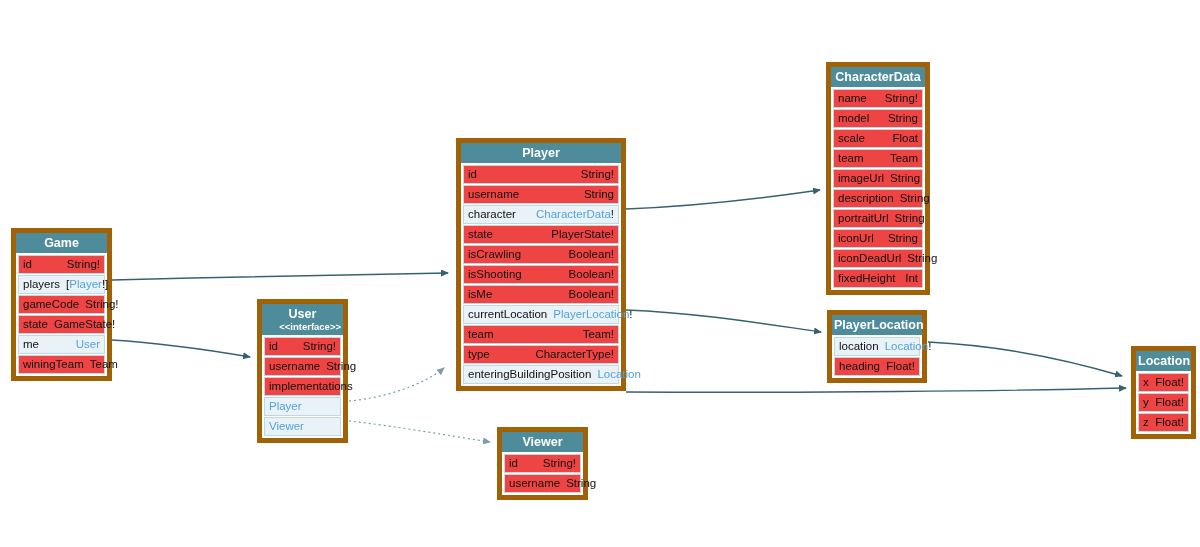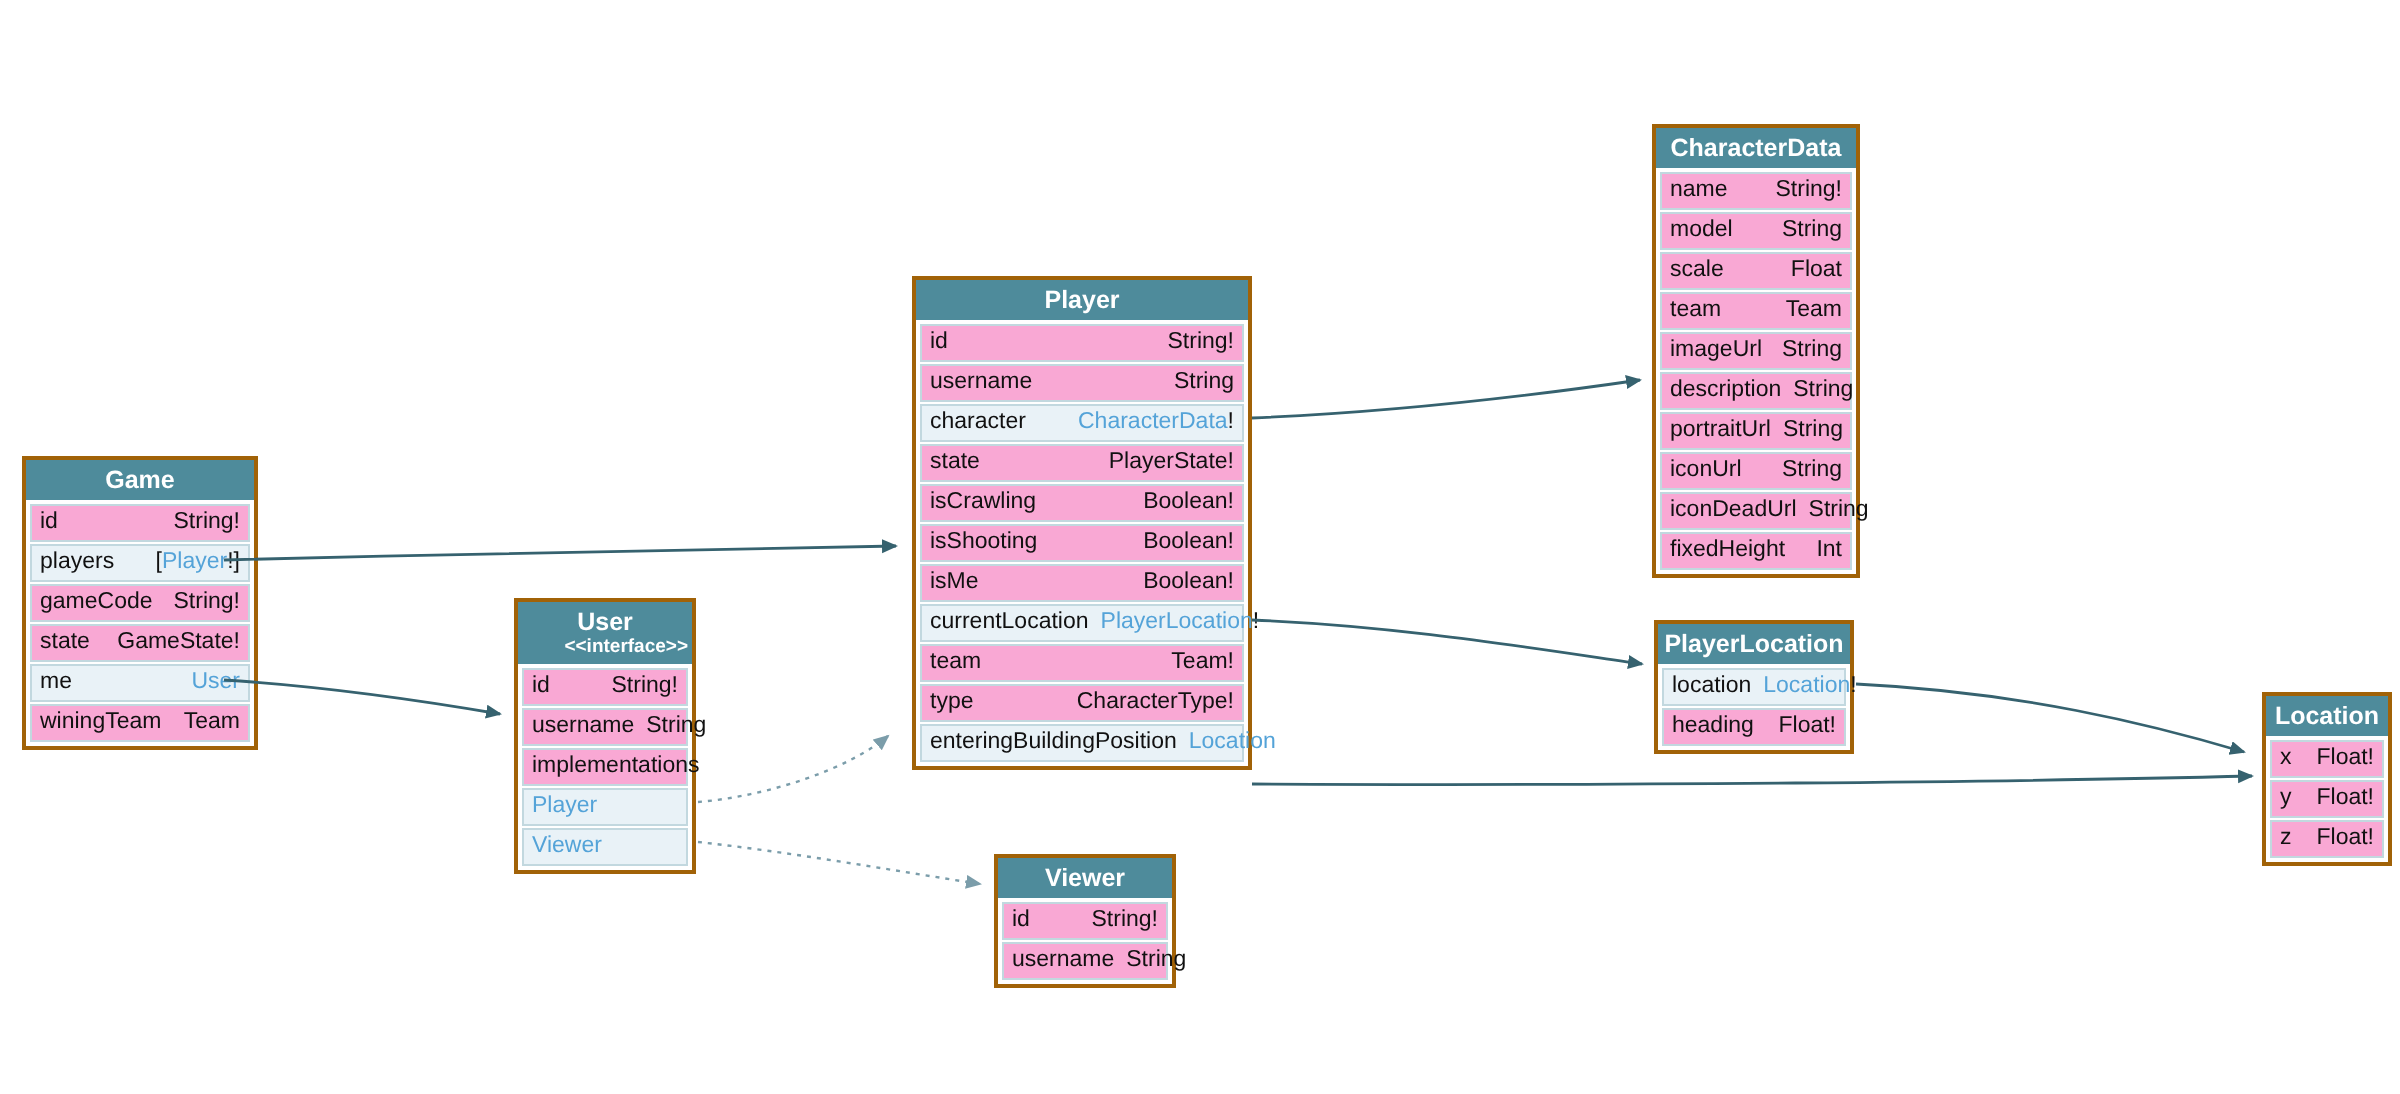--- a/index.html
+++ b/index.html
@@ -1,40 +1,40 @@
 <!DOCTYPE html>
 <html><head>
 <meta charset="utf-8">
 <style>
   html,body { margin:0; padding:0; background:#ffffff; }
   .canvas {
     position:relative; width:1200px; height:547px; background:#ffffff;
     font-family:"Liberation Sans", sans-serif; overflow:hidden;
   }
   .gv-table {
-    position:absolute; border:2px solid #a16207; background:#ffffff;
+    position:absolute; border:5px solid #a16207; background:#ffffff;
     box-sizing:border-box;
   }
   .gv-header {
     background:#4e8b9b; color:#ffffff; text-align:center;
     font-size:12.5px; font-weight:bold; line-height:14px; padding:3px 2px;
   }
   .gv-subtitle { font-size:9.5px; font-weight:bold; line-height:11px;text-align:right; }
   .rows { padding:2px; display:flex; flex-direction:column; gap:1px; }
   .row {
     display:flex; justify-content:space-between; align-items:center; gap:6px;
-    border:1px solid #c2d8df; padding:2px 4px; background:#f9a8d4;
+    border:1px solid #c2d8df; padding:2px 4px; background:#ef4444;
     font-size:11.5px; line-height:13px; white-space:nowrap; box-sizing:border-box;
   }
   .row.tint { background:#e9f2f7;text-align:right; }
   .fname { color:#111111; }
   .fname.lnk { color:#54a3d8; }
   .ftype { color:#111111; margin-left:auto; }
   .ftype .lnk { color:#54a3d8; }
-  #t-game           { left:11px;   top:228px; width:118px; }
+  #t-game           { left:11px;   top:228px; width:101px; }
   #t-user           { left:257px;  top:299px; width:91px;  }
   #t-player         { left:456px;  top:138px; width:170px; }
   #t-characterdata  { left:826px;  top:62px;  width:104px; }
   #t-playerlocation { left:827px;  top:310px; width:100px; }
   #t-location       { left:1131px; top:346px; width:65px;  }
   #t-viewer         { left:497px;  top:427px; width:91px;  }
   svg.edges { position:absolute; left:0; top:0; pointer-events:none; }
   svg.edges path.edge { fill:none; stroke:#36626f; stroke-width:1.4; }
   svg.edges path.edge.dotted { stroke:#7b9daa; stroke-width:1.2; stroke-dasharray:2 3; }
 </style>

